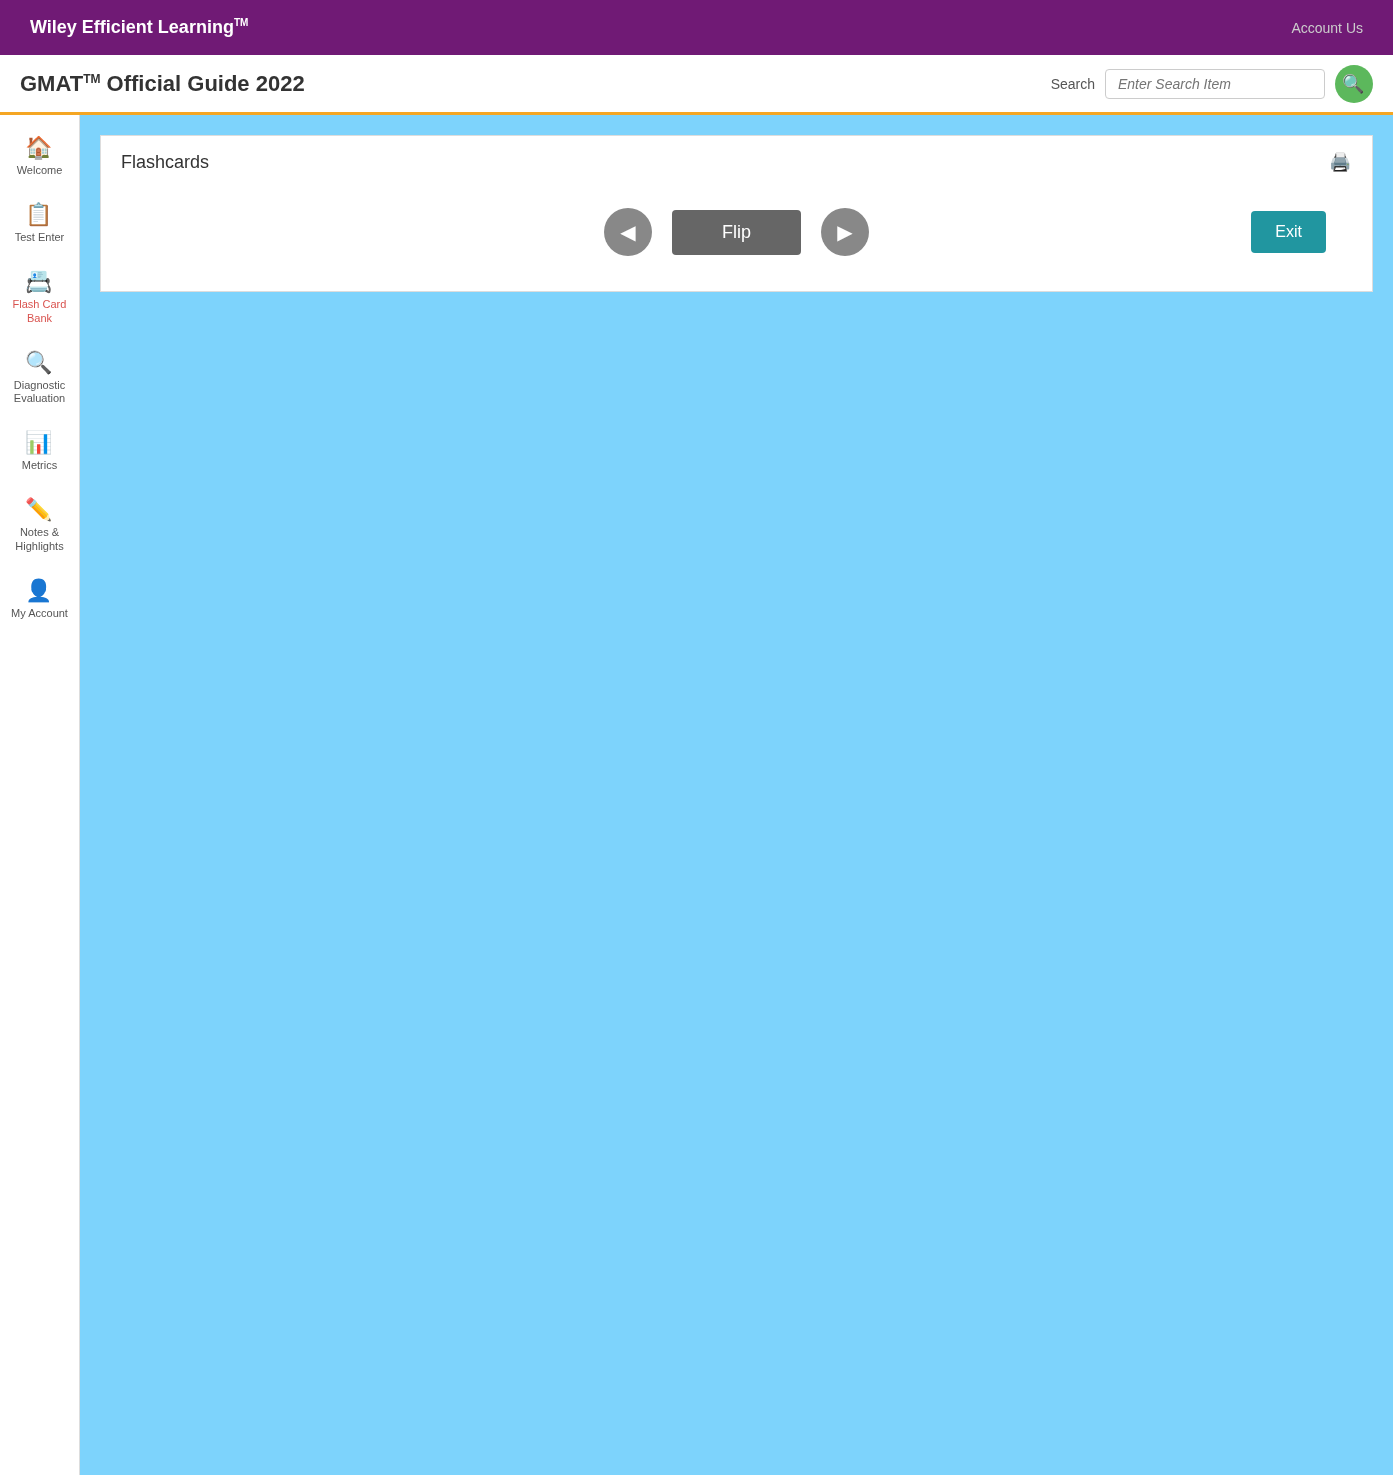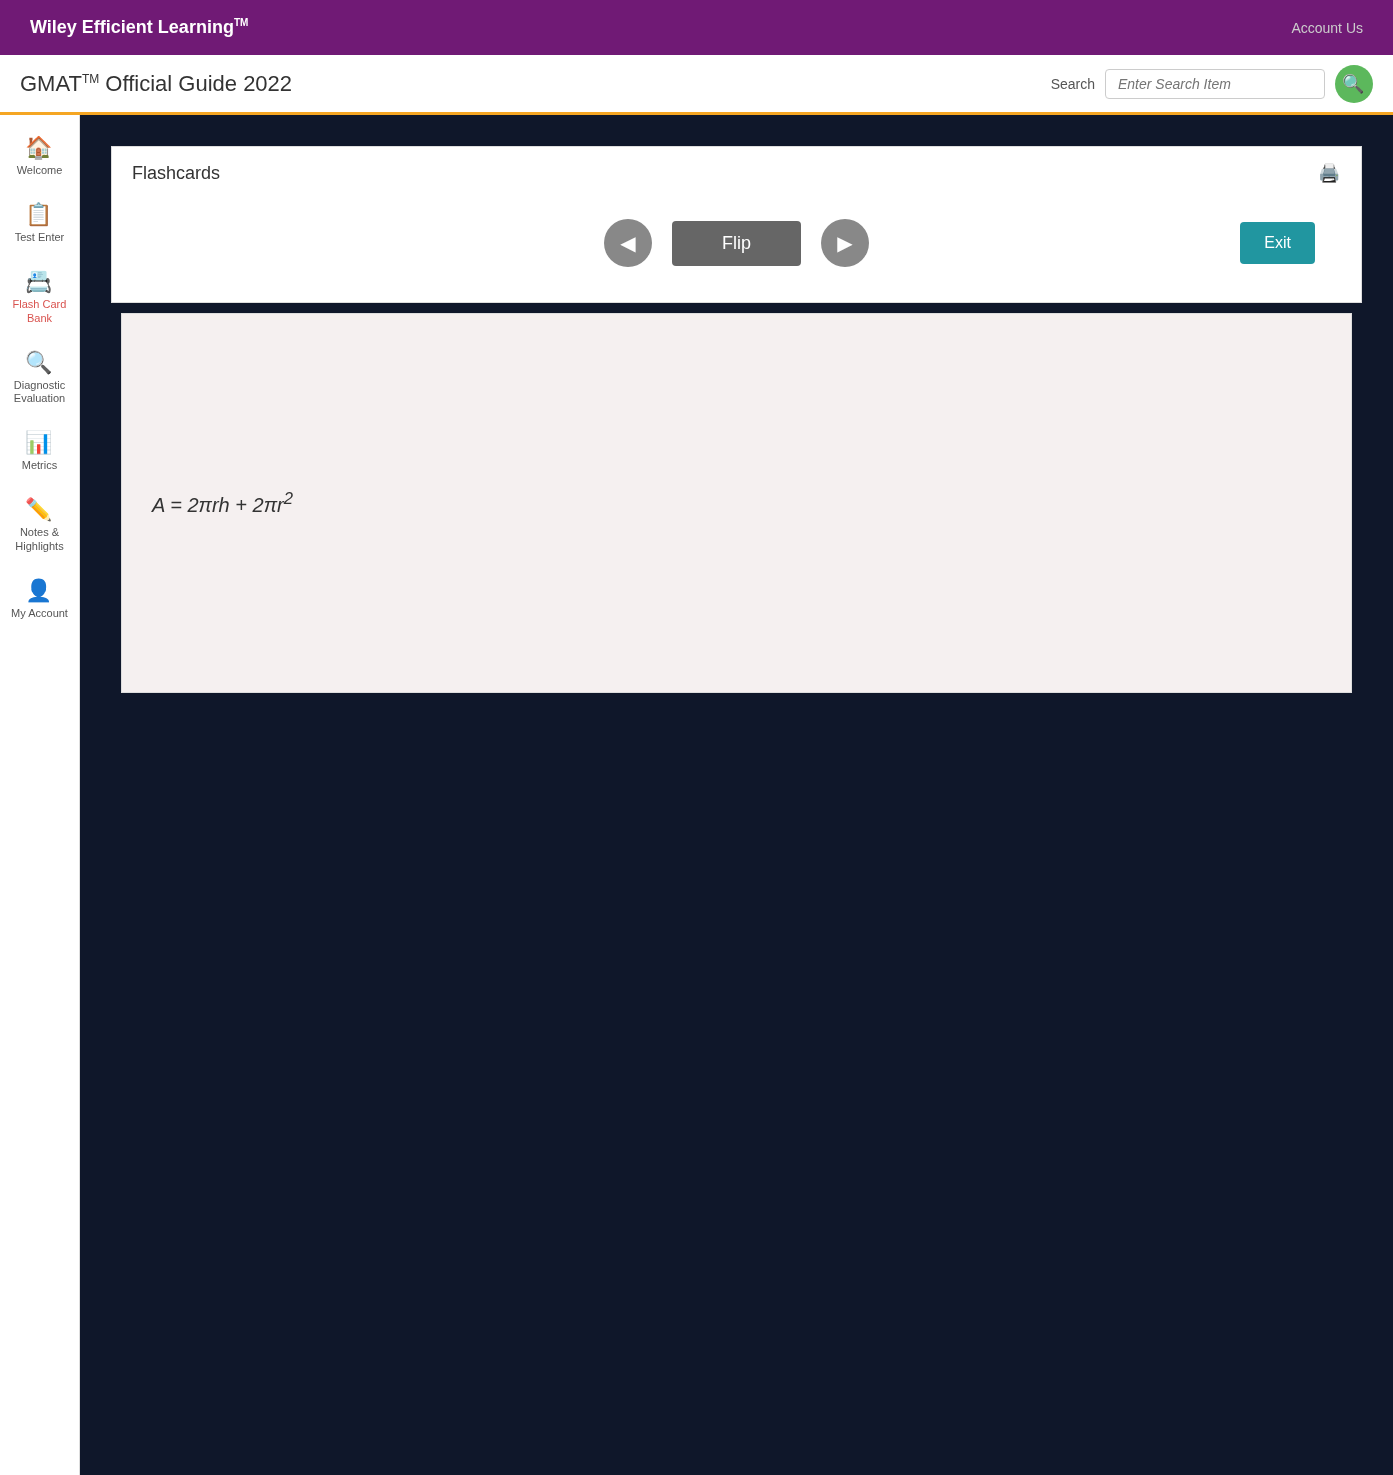--- a/index.html
+++ b/index.html
@@ -33,21 +33,21 @@
       border-bottom: 3px solid #f5a623;
       display: flex;
       align-items: center;
       justify-content: space-between;
       padding: 0 20px;
       height: 60px;
     }
     .sub-header-title {
       font-size: 22px;
       color: #333;
-      font-weight: normal;
+      font-weight: bold;
     }
     .sub-header-title sup { font-size: 12px; }
     .search-area {
       display: flex;
       align-items: center;
       gap: 10px;
     }
     .search-label {
       font-size: 14px;
       color: #555;
@@ -111,22 +111,22 @@
     .sidebar-item.active .sidebar-icon { color: #d9534f; }
     .sidebar-label {
       font-size: 11px;
       color: #555;
       line-height: 1.2;
     }
 
     
     .main-content {
       flex: 1;
-      padding: 31px;
-      background: #0f172a;
+      padding: 20px;
+      background: #7dd3fc;
     }
 
     
     .flashcards-panel {
       background: white;
       border: 1px solid #ddd;
       padding: 15px 20px;
     }
     .flashcards-header {
       display: flex;
@@ -363,20 +363,15 @@
         </button>
         <button class="flip-btn">Flip</button>
         <button class="nav-btn">
           <span>▶</span>
         </button>
         <button class="exit-btn">Exit</button>
       </div>
 
     </div>
 
-    <div class="card-back">
-      <p class="card-back-formula">
-        <em>A</em> = 2π<em>r</em><em>h</em> + 2π<em>r</em><sup>2</sup>
-      </p>
-    </div>
 
   </main>
 </div>
 
 </body></html>

